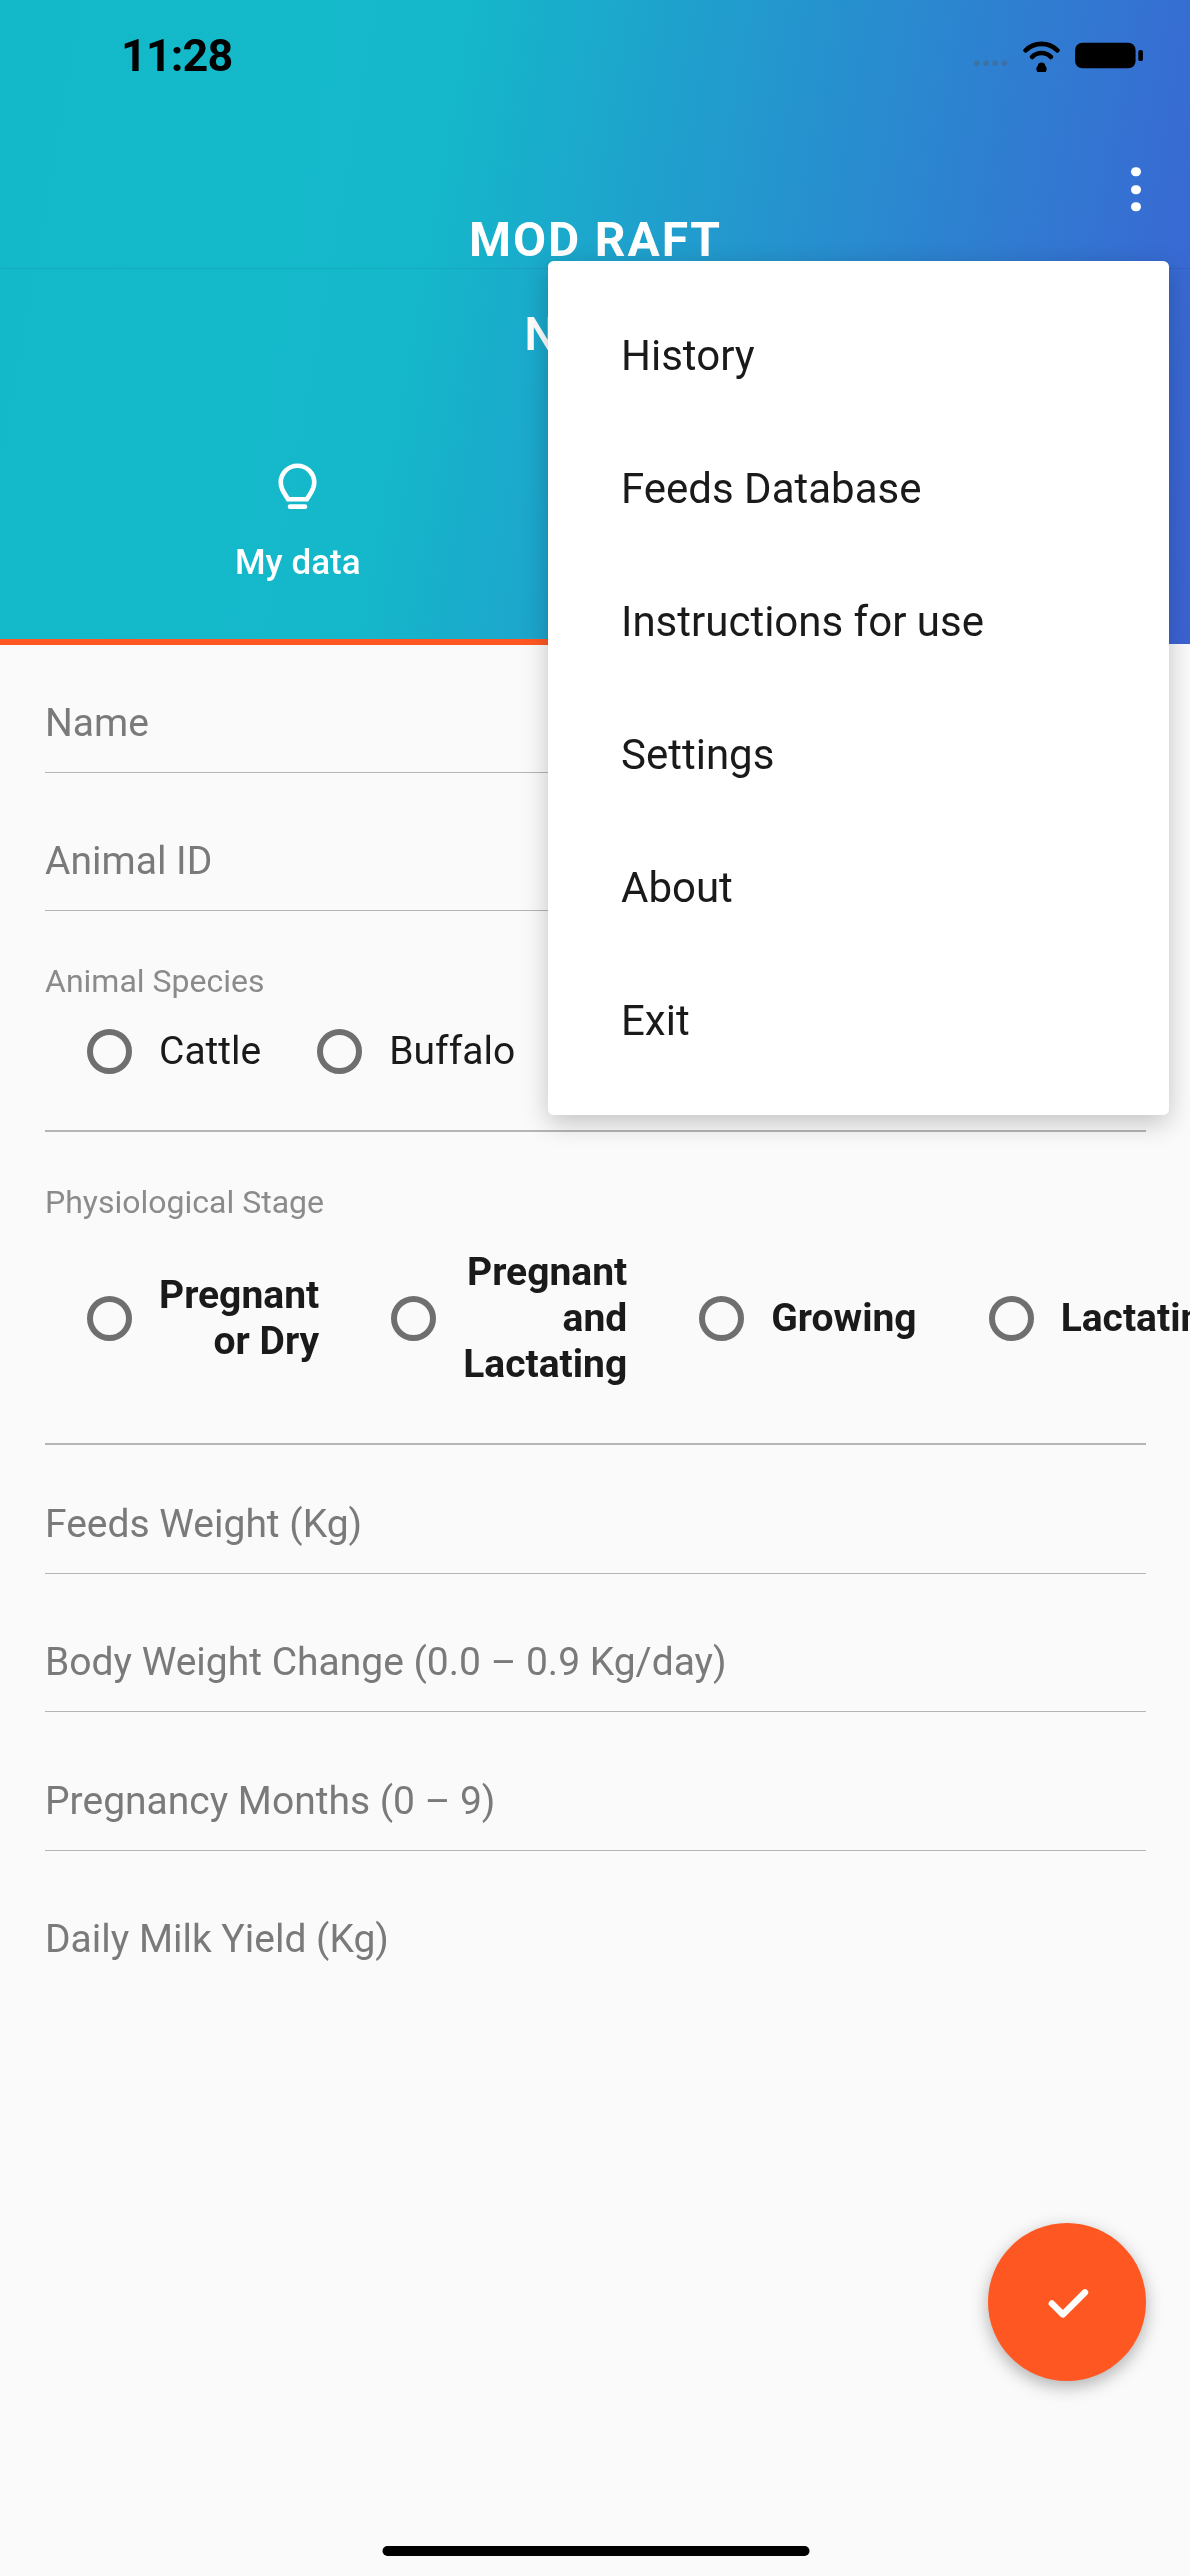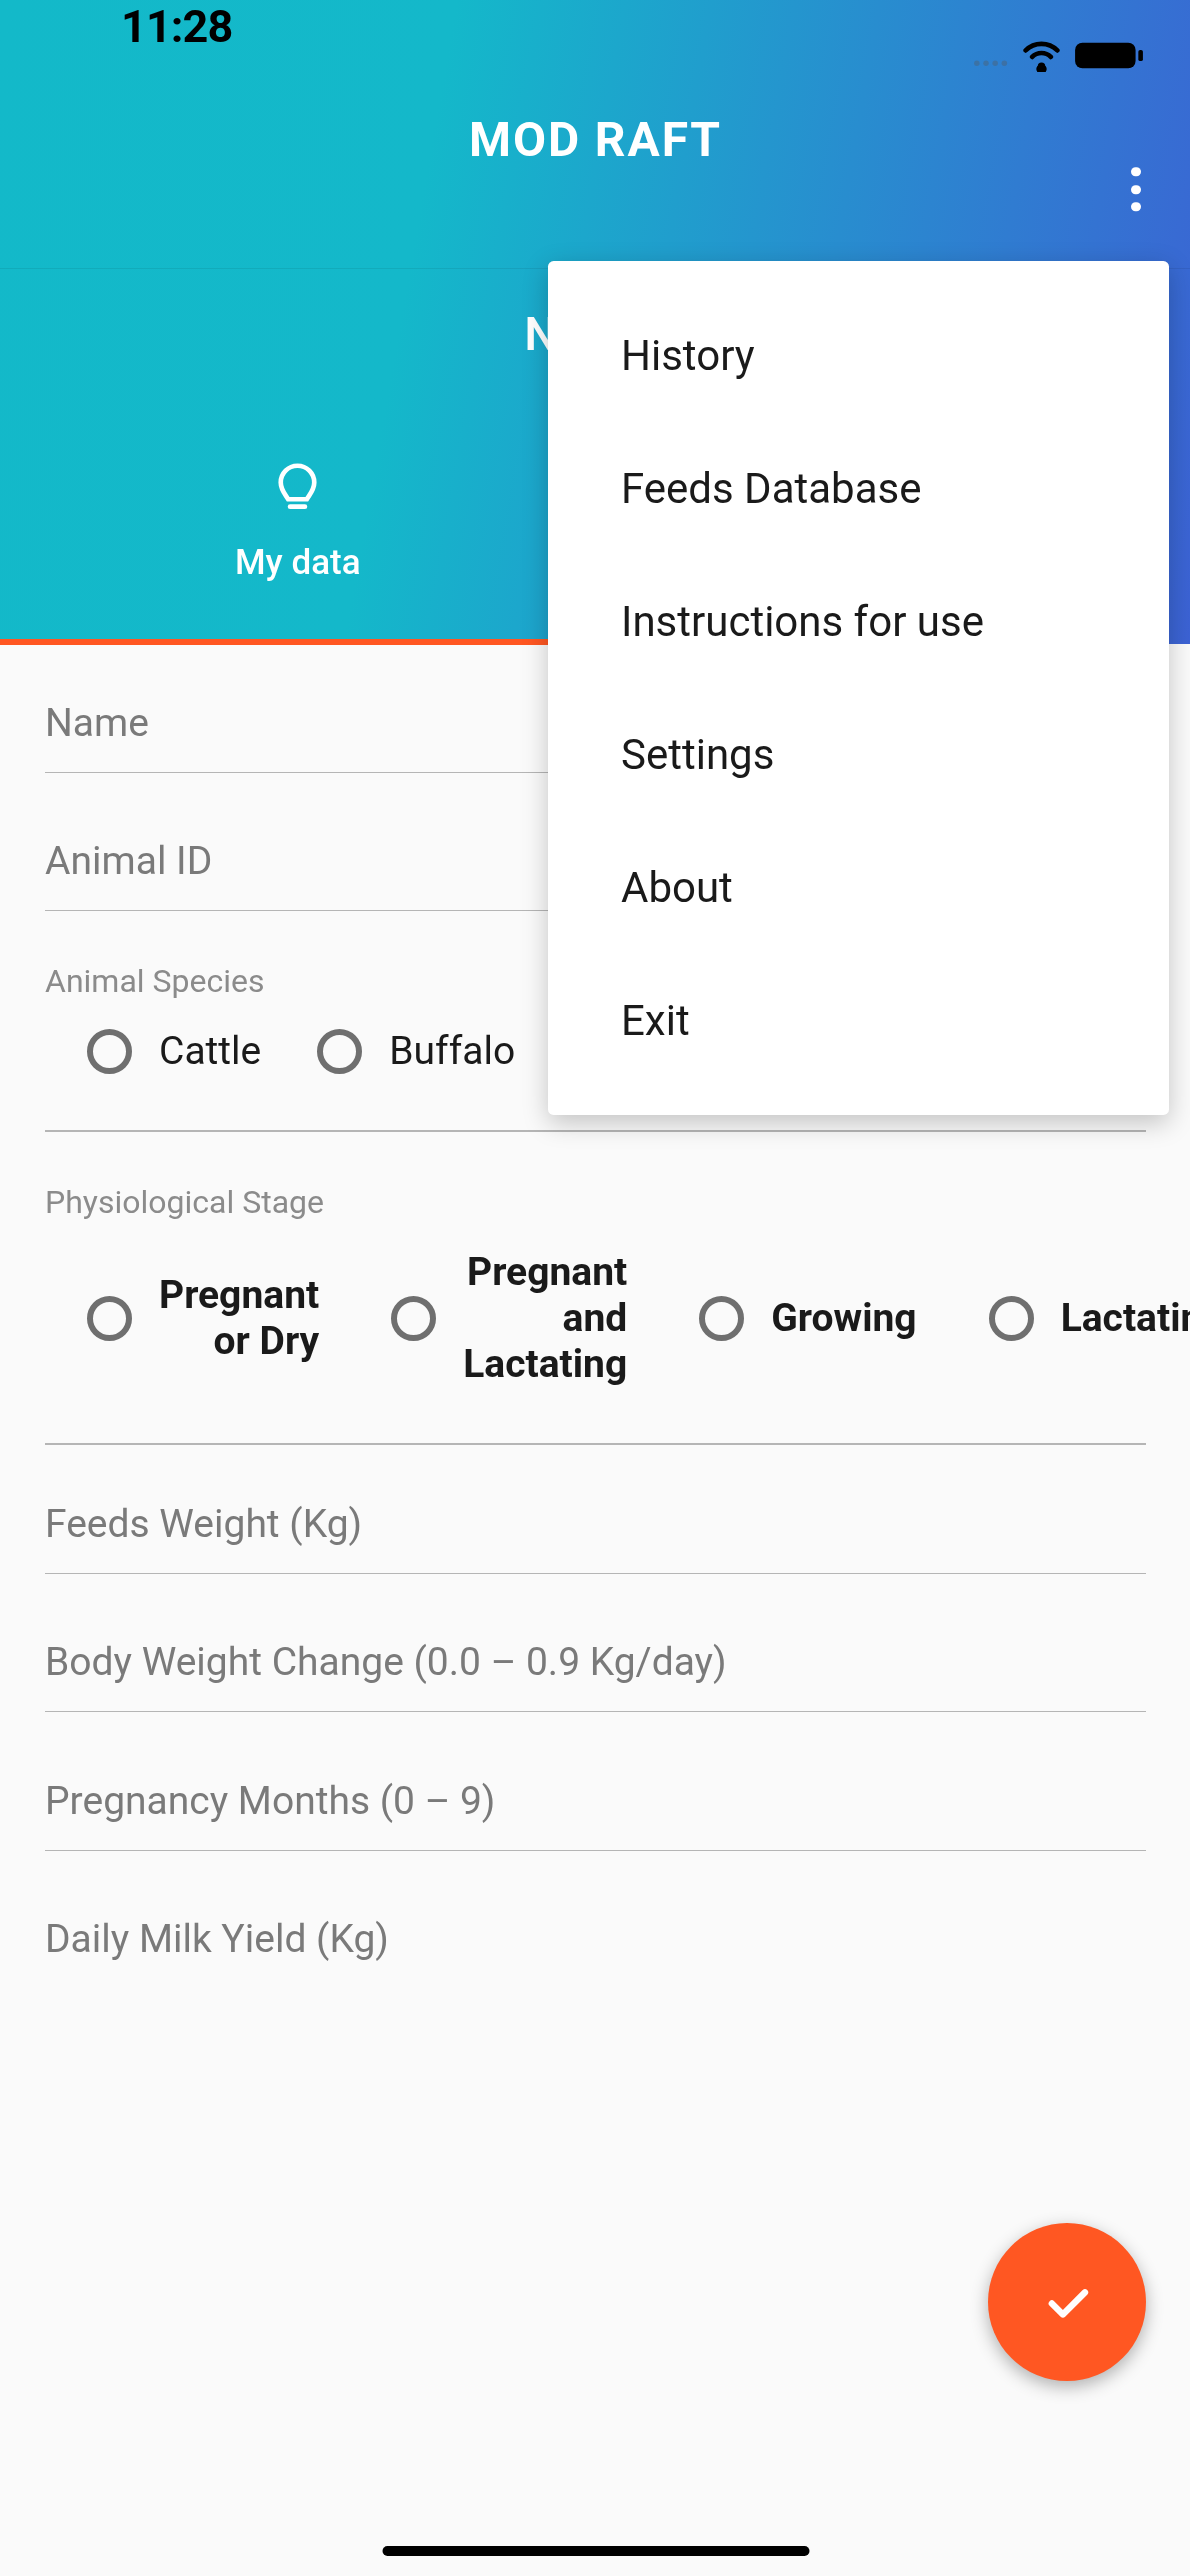--- a/index.html
+++ b/index.html
@@ -9,30 +9,31 @@
   .header-gradient {
     width: 100%;
     height: 644px;
     background: linear-gradient(100deg, #13b9c9 0%, #14b8ca 35%, #3c62d4 100%);
     position: relative;
   }
 
   .status-bar {
     height: 111px;
     display: flex;
+    align-items: center;
     justify-content: space-between;
     padding: 0 46px 0 121px;
   }
   .status-time { font-size: 45px; font-weight: 700; color: #000; letter-spacing: -0.9px; }
   .status-right { display: flex; align-items: center; gap: 11px; }
 
   .app-title-row {
     height: 158px;
     display: flex;
-    align-items: flex-start;
+    align-items: flex-end;
     justify-content: center;
     position: relative;
     border-bottom: 0.9px solid rgba(0,0,0,0.07);
   }
   .app-title { color: #fff; font-size: 48px; font-weight: 700; letter-spacing: 1.9px; }
   .more-btn { position: absolute; right: 32px; top: 50%; transform: translateY(-50%); padding: 18.5px; cursor: pointer; }
   .dots { display: flex; flex-direction: column; gap: 8.3px; }
   .dot { width: 9.3px; height: 9.3px; border-radius: 50%; background: #fff; }
 
   .page-subtitle-row {

